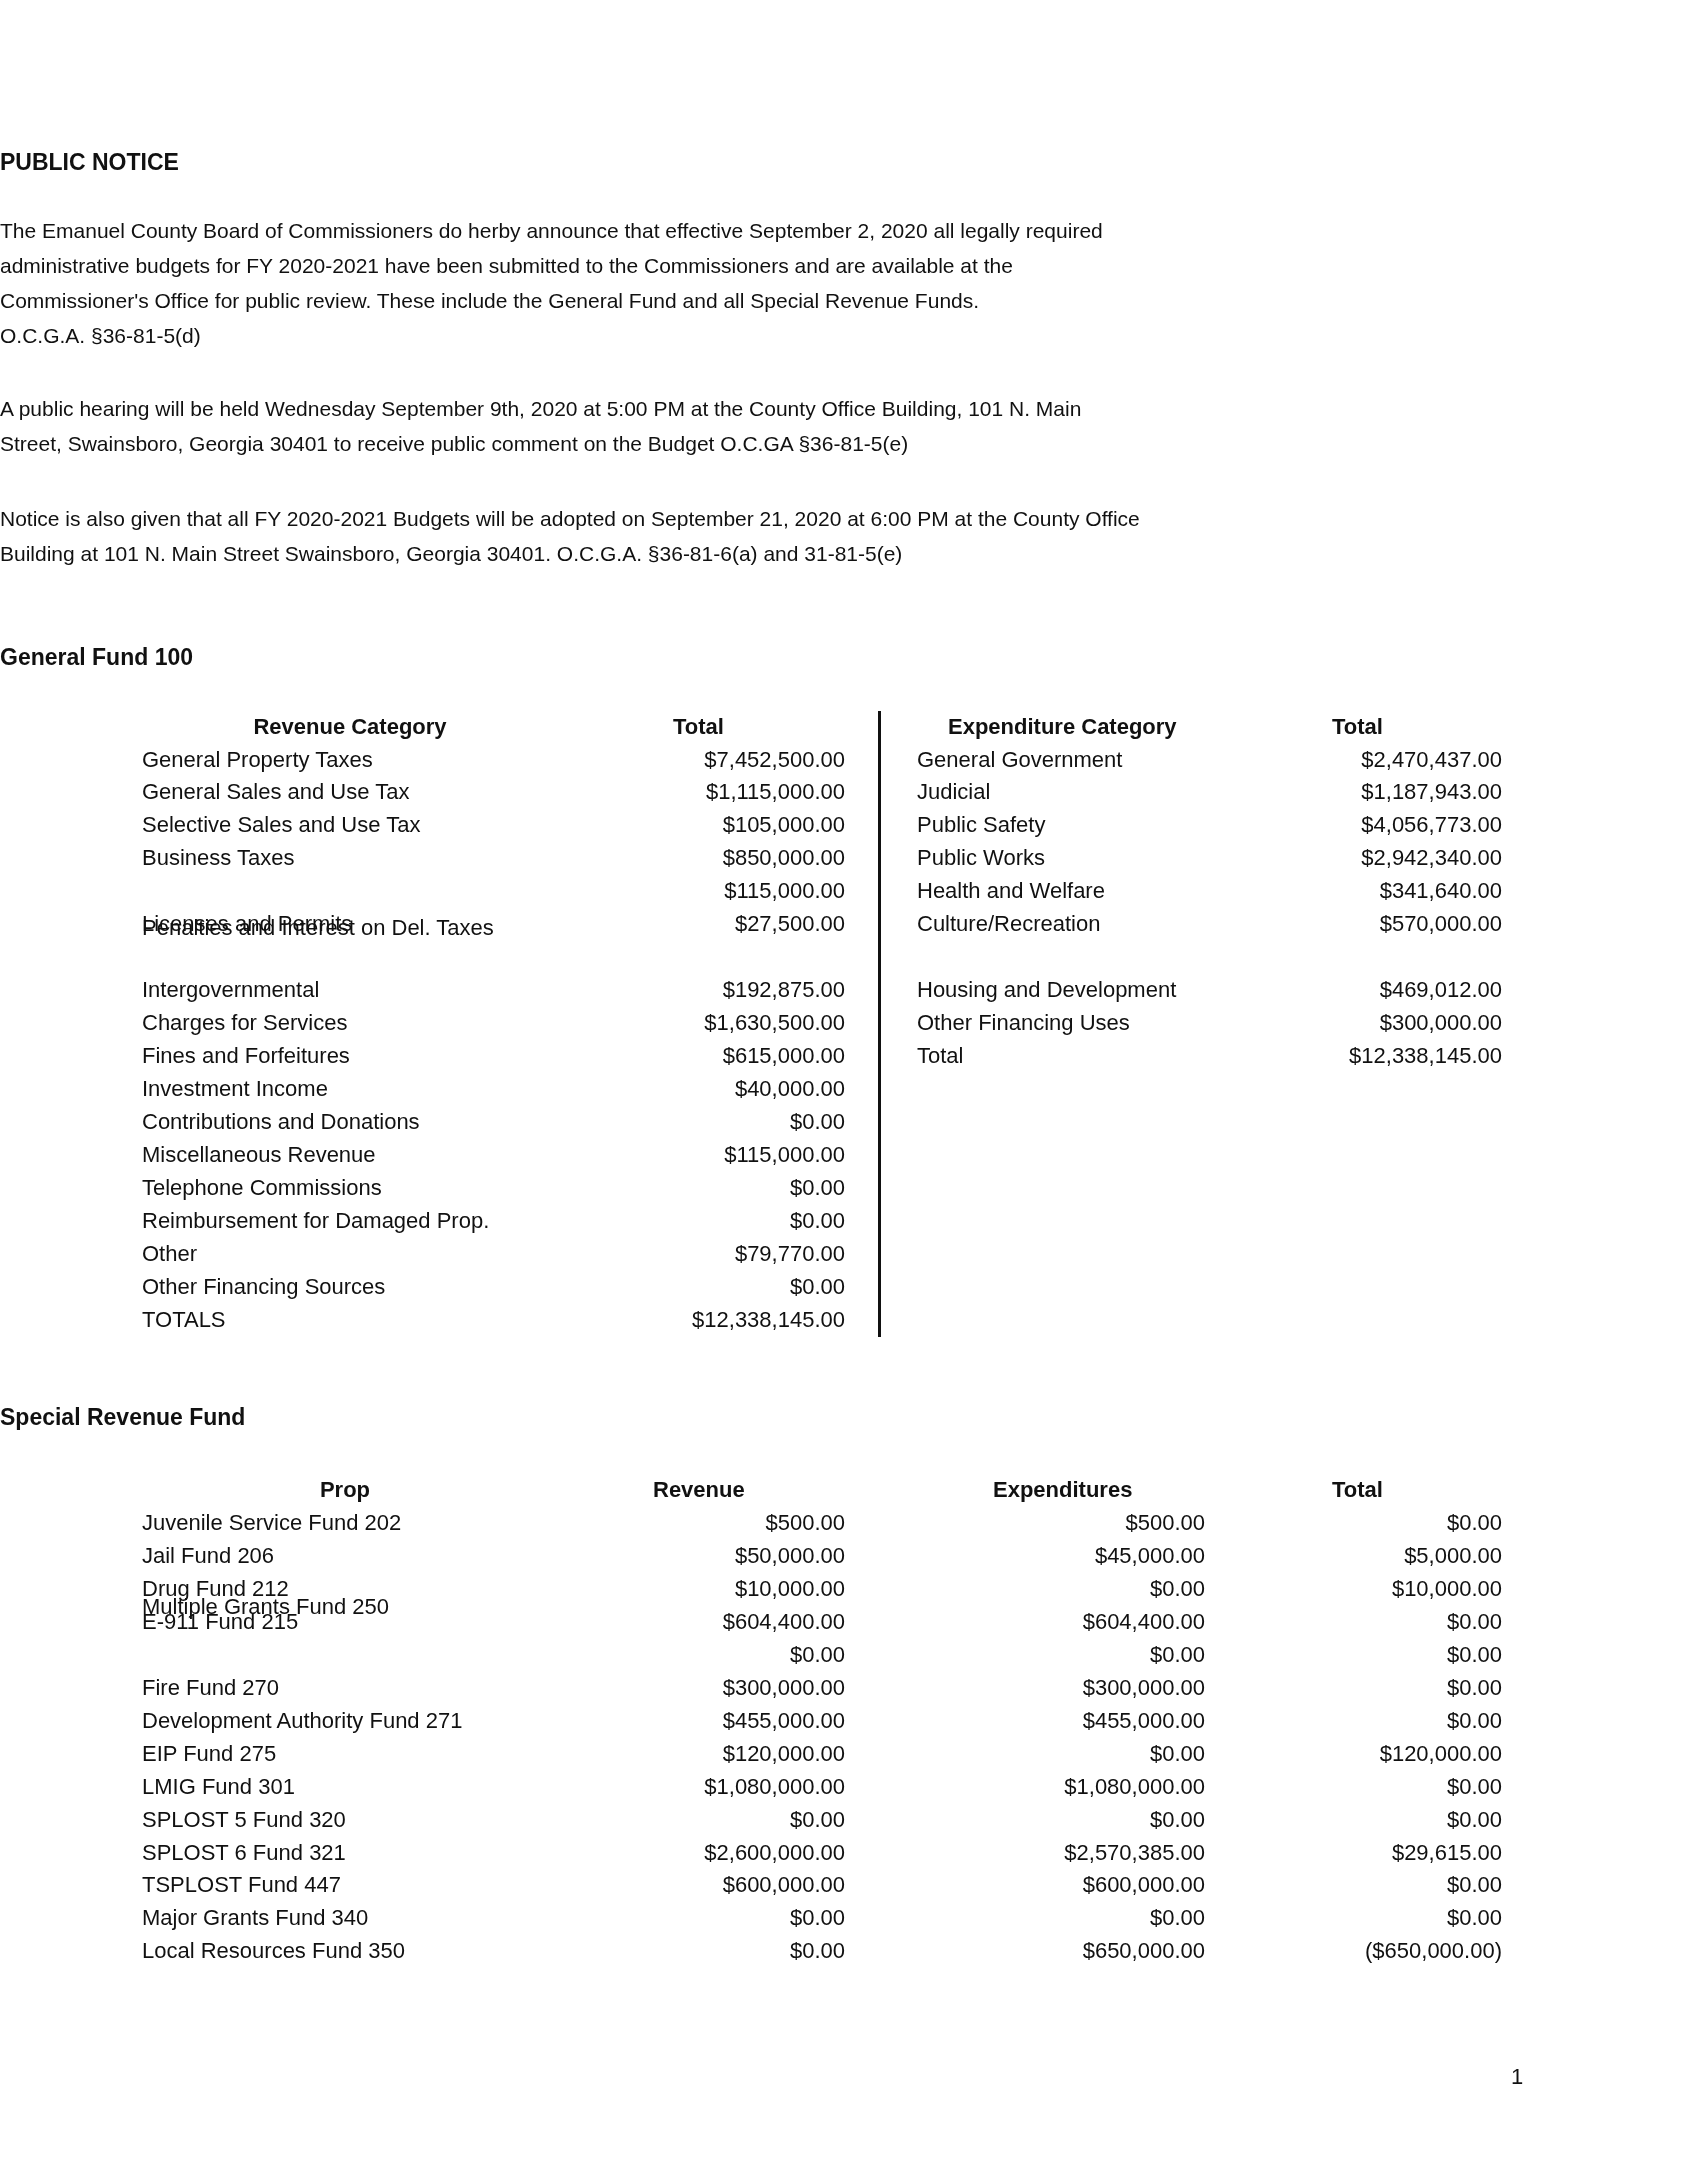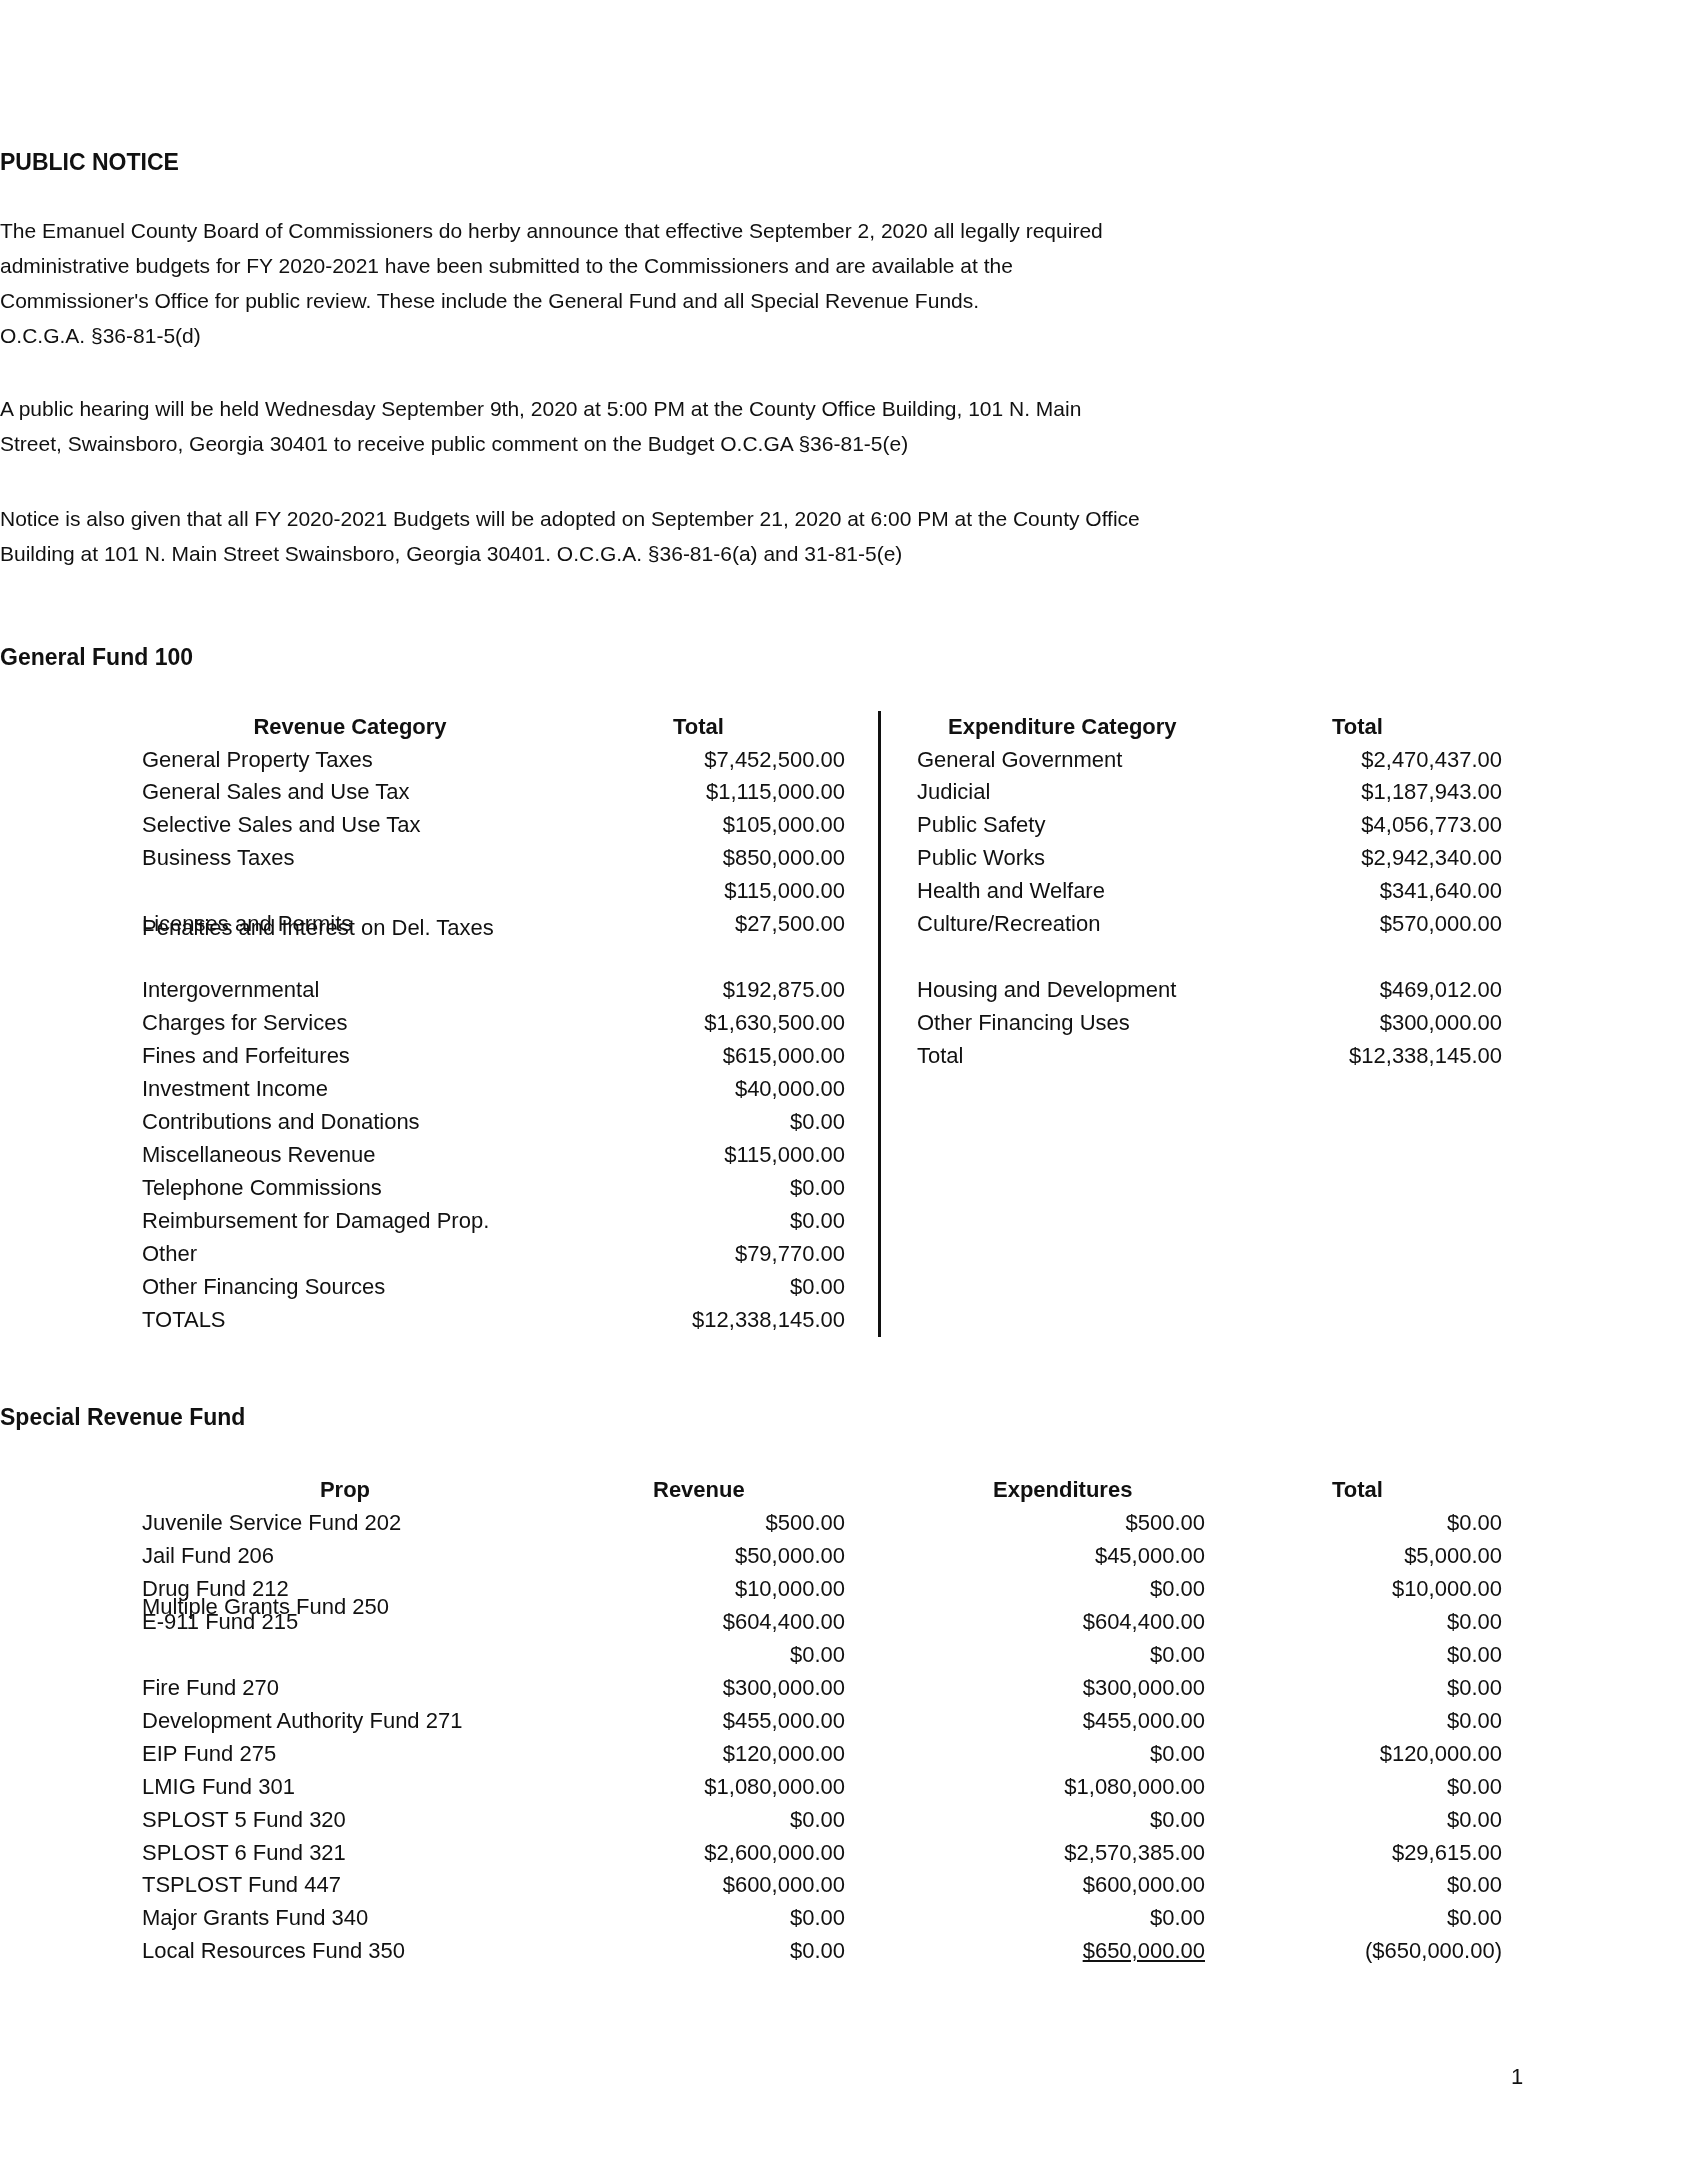--- a/index.html
+++ b/index.html
@@ -153,18 +153,18 @@
     <div class="row" style="top: 1868px; left: 142px; width: 475px;">TSPLOST Fund 447</div>
     <div class="row r" style="top: 1868px; left: 594px; width: 251px;">$600,000.00</div>
     <div class="row r" style="top: 1868px; left: 950px; width: 255px;">$600,000.00</div>
     <div class="row r" style="top: 1868px; left: 1247px; width: 255px;">$0.00</div>
     <div class="row" style="top: 1901px; left: 142px; width: 475px;">Major Grants Fund 340</div>
     <div class="row r" style="top: 1901px; left: 594px; width: 251px;">$0.00</div>
     <div class="row r" style="top: 1901px; left: 950px; width: 255px;">$0.00</div>
     <div class="row r" style="top: 1901px; left: 1247px; width: 255px;">$0.00</div>
     <div class="row" style="top: 1934px; left: 142px; width: 475px;">Local Resources Fund 350</div>
     <div class="row r" style="top: 1934px; left: 594px; width: 251px;">$0.00</div>
-    <div class="row r" style="top: 1934px; left: 950px; width: 255px; text-decoration: underline;">$650,000.00</div>
+    <div class="row r" style="top: 1934px; left: 950px; width: 255px;">$650,000.00</div>
     <div class="row r" style="top: 1934px; left: 1247px; width: 255px;">($650,000.00)</div>
   </div>
 
 <div class="abs pg" style="top:2064px;left:1511px;">1</div>
 
 
 </body></html>

